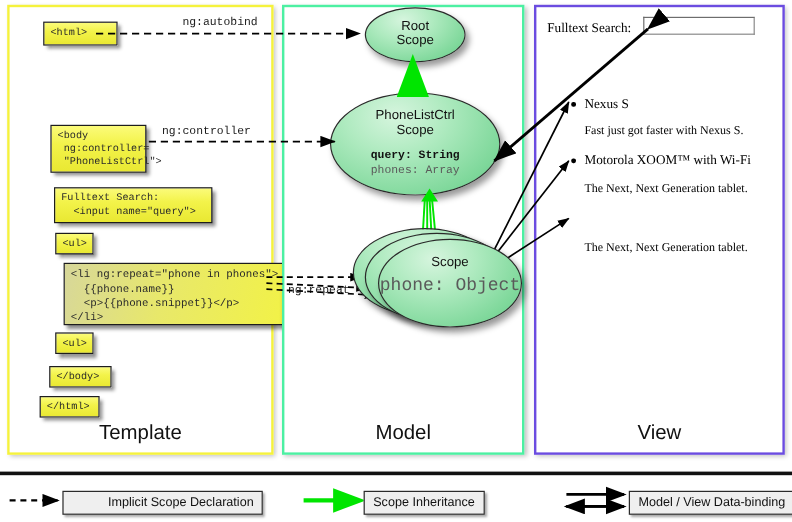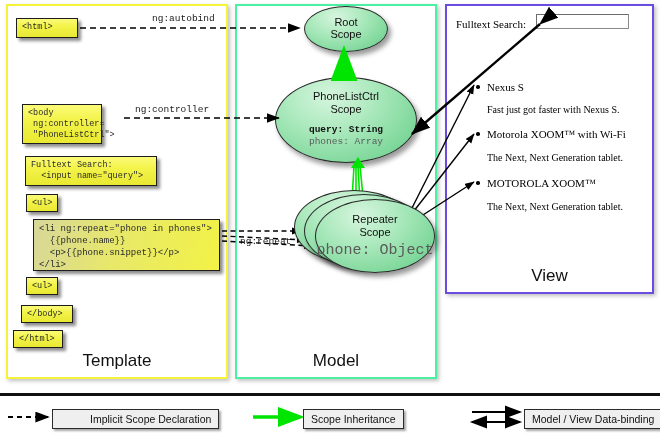--- a/index.html
+++ b/index.html
@@ -7,34 +7,34 @@
     font-family:"Liberation Sans", sans-serif;
     width:660px;height:435px;overflow:hidden;position:relative;
   }
   #stage{position:absolute;left:0;top:0;width:660px;height:435px;background:#fff;}
 
   
   .panel{position:absolute;background:#ffffff;box-sizing:border-box;
          box-shadow:2px 2px 4px rgba(0,0,0,0.25);}
   #panel-template{left:6px;  top:4px;  width:222px; height:375px; border:2px solid #f5f23c;}
   #panel-model   {left:235px;top:4px;  width:202px; height:375px; border:2px solid #4cf0a2;}
-  #panel-view    {left:445px;top:4px;  width:209px; height:290px; border:2px solid #6b4ce0;}
+  #panel-view    {left:445px;top:4px;  width:209px; height:375px; border:2px solid #6b4ce0;}
 
   .panel-title{position:absolute;bottom:6px;left:0;width:100%;text-align:center;
     font-size:17px;color:#111;font-family:"Liberation Sans",sans-serif;}
 
   
   .code{
     position:absolute;box-sizing:border-box;
     background:linear-gradient(180deg,#fbfb7a 0%,#f3f34a 40%,#e9e832 100%);
     border:1.5px solid #1d1d1d;
     box-shadow:3px 3px 3px rgba(0,0,0,0.45);
     font-family:"Liberation Mono","DejaVu Sans Mono",monospace;
     font-size:8.5px;line-height:11px;color:#2a2a2a;
-    padding:3px 5px;white-space:pre;
+    padding:3px 5px;white-space:pre;margin-left:20px;
   }
   .code.big{
     background:linear-gradient(105deg,#d7d79a 0%,#e8e86a 45%,#f2f246 100%);
     font-size:9px;line-height:12px;
   }
 
   
   .scope{
     position:absolute;border-radius:50%;
     border:1.6px solid #2a2a2a;
@@ -124,21 +124,20 @@
     <div class="props" style="margin-top:9px;font-size:9.5px;line-height:12px;">
       <div class="prop-strong">query: String</div>
       <div class="prop-dim">phones: Array</div>
     </div>
   </div>
 
   <div class="scope" style="left:294px;top:190px;width:118px;height:72px;z-index:1;"></div>
   <div class="scope" style="left:304px;top:194px;width:118px;height:72px;z-index:2;"></div>
   <div class="scope" style="left:315px;top:199px;width:118px;height:72px;z-index:3;">
     <div class="title" style="font-size:11px;line-height:12.5px;padding-top:13px;">
-      <div>Repeater</div>
       <div>Scope</div>
     </div>
     <div class="props" style="margin-top:7px;font-size:15px;line-height:12px;">
       <div class="prop-dim">phone: Object</div>
     </div>
   </div>
 
   <div class="panel" id="panel-view">
     <div class="panel-title">View</div>
   </div>
@@ -151,24 +150,20 @@
     <span>Nexus S</span>
   </div>
   <div class="view-snip" style="left:487px;top:104px;">Fast just got faster with Nexus S.</div>
 
   <div class="view-li" style="left:487px;top:128px;">
     <span class="bullet"></span>
     <span>Motorola XOOM™  with Wi-Fi</span>
   </div>
   <div class="view-snip" style="left:487px;top:152px;">The Next, Next Generation tablet.</div>
 
-  <div class="view-li" style="left:487px;top:177px;">
-    <span class="bullet"></span>
-    <span>MOTOROLA XOOM™</span>
-  </div>
   <div class="view-snip" style="left:487px;top:201px;">The Next, Next Generation tablet.</div>
 
   <div class="conn-label" style="left:152px;top:13px;">ng:autobind</div>
   <div class="conn-label" style="left:135px;top:104px;">ng:controller</div>
   <div class="conn-label" style="left:240px;top:220px;margin-top:16px;">ng:repeat</div>
 
   <svg class="overlay" viewBox="0 0 660 435">
     <defs>
       <marker id="ah-black" markerWidth="9" markerHeight="9" refX="7.5" refY="3" orient="auto">
         <path d="M0,0 L8,3 L0,6 z" fill="#000"></path>

